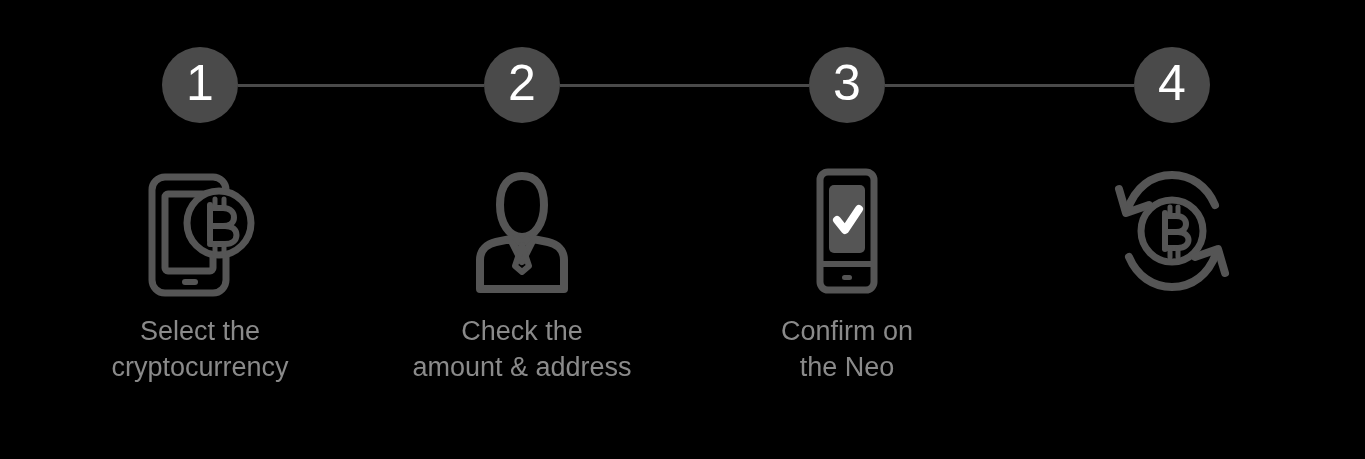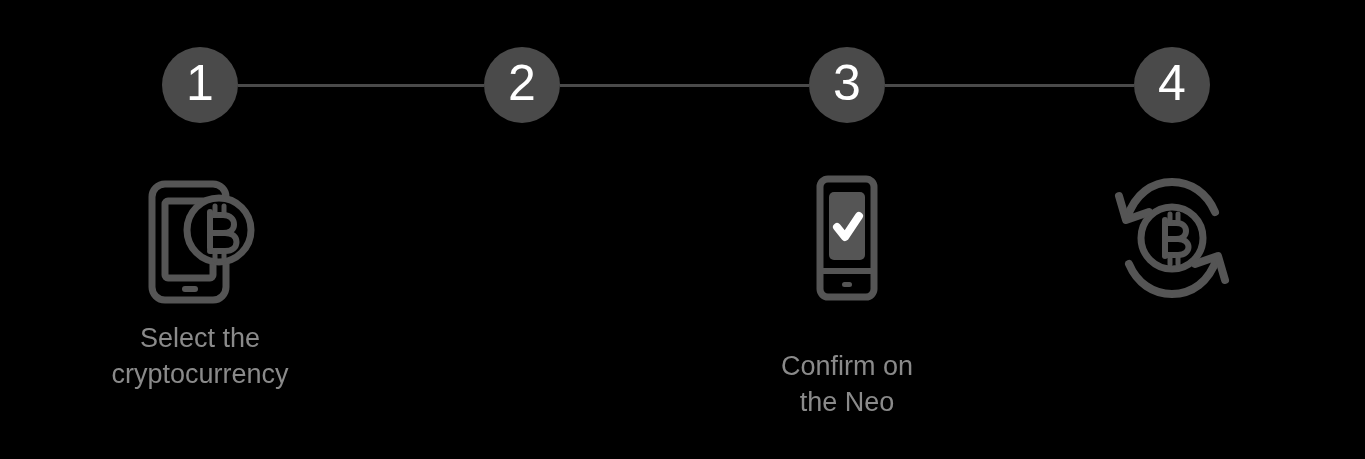--- a/index.html
+++ b/index.html
@@ -58,21 +58,21 @@
     letter-spacing: 0px;
     position: relative;
     top: -2px;
     font-family: "Liberation Sans", sans-serif;
   }
 
   
   .columns {
     position: absolute;
     left: 0;
-    top: 170px;
+    top: 163px;
     width: 1143px;
     height: 240px;
   }
 
   .step-col {
     position: absolute;
     top: 0;
     width: 300px;
     display: flex;
     flex-direction: column;
@@ -138,22 +138,34 @@
           <path d="M74 34 L74 43" stroke="#555555" stroke-width="5" stroke-linecap="round"></path>
           <path d="M83 34 L83 43" stroke="#555555" stroke-width="5" stroke-linecap="round"></path>
           <path d="M74 79 L74 88" stroke="#555555" stroke-width="5" stroke-linecap="round"></path>
           <path d="M83 79 L83 88" stroke="#555555" stroke-width="5" stroke-linecap="round"></path>
         </svg>
       </div>
       <div class="step-label">Select the
 cryptocurrency</div>
     </div>
 
+    <div class="step-col" style="left:372px;">
+      <div class="icon-wrap">
+        <svg width="118" height="132" viewBox="0 0 118 132" fill="none" aria-hidden="true">
+          <path d="M37 40 C37 20 46 11 59 11 C72 11 81 20 81 40 C81 58 72 72 59 72 C46 72 37 58 37 40 Z" stroke="#555555" stroke-width="8" stroke-linejoin="round"></path>
+          <path d="M17 124 L17 95 C17 85 24 79 33 77 L48 74 L59 96 L70 74 L85 77 C94 79 101 85 101 95 L101 124 Z" stroke="#555555" stroke-width="8" stroke-linejoin="round" fill="none"></path>
+          <path d="M52 72 L59 79 L66 72" stroke="#555555" stroke-width="7" stroke-linejoin="round" fill="none"></path>
+          <path d="M59 80 L52 101 L59 107 L66 101 Z" stroke="#555555" stroke-width="6" stroke-linejoin="round" fill="none"></path>
+        </svg>
+      </div>
+      <div class="step-label">Check the
+amount &amp; address</div>
+    </div>
 
-    <div class="step-col" style="left:697px;gap:28px;">
+    <div class="step-col" style="left:697px;">
       <div class="icon-wrap">
         <svg width="118" height="132" viewBox="0 0 118 132" fill="none" aria-hidden="true">
           <rect x="32" y="7" width="54" height="118" rx="8" ry="8" stroke="#555555" stroke-width="7"></rect>
           <path d="M32 99 L86 99" stroke="#555555" stroke-width="6"></path>
           <rect x="41" y="20" width="36" height="68" rx="5" ry="5" fill="#555555"></rect>
           <path d="M49 55 L57 65 L71 44" stroke="#ffffff" stroke-width="8" stroke-linecap="round" stroke-linejoin="round" fill="none"></path>
           <rect x="54" y="110" width="10" height="5" rx="2.5" ry="2.5" fill="#555555"></rect>
         </svg>
       </div>
       <div class="step-label">Confirm on

